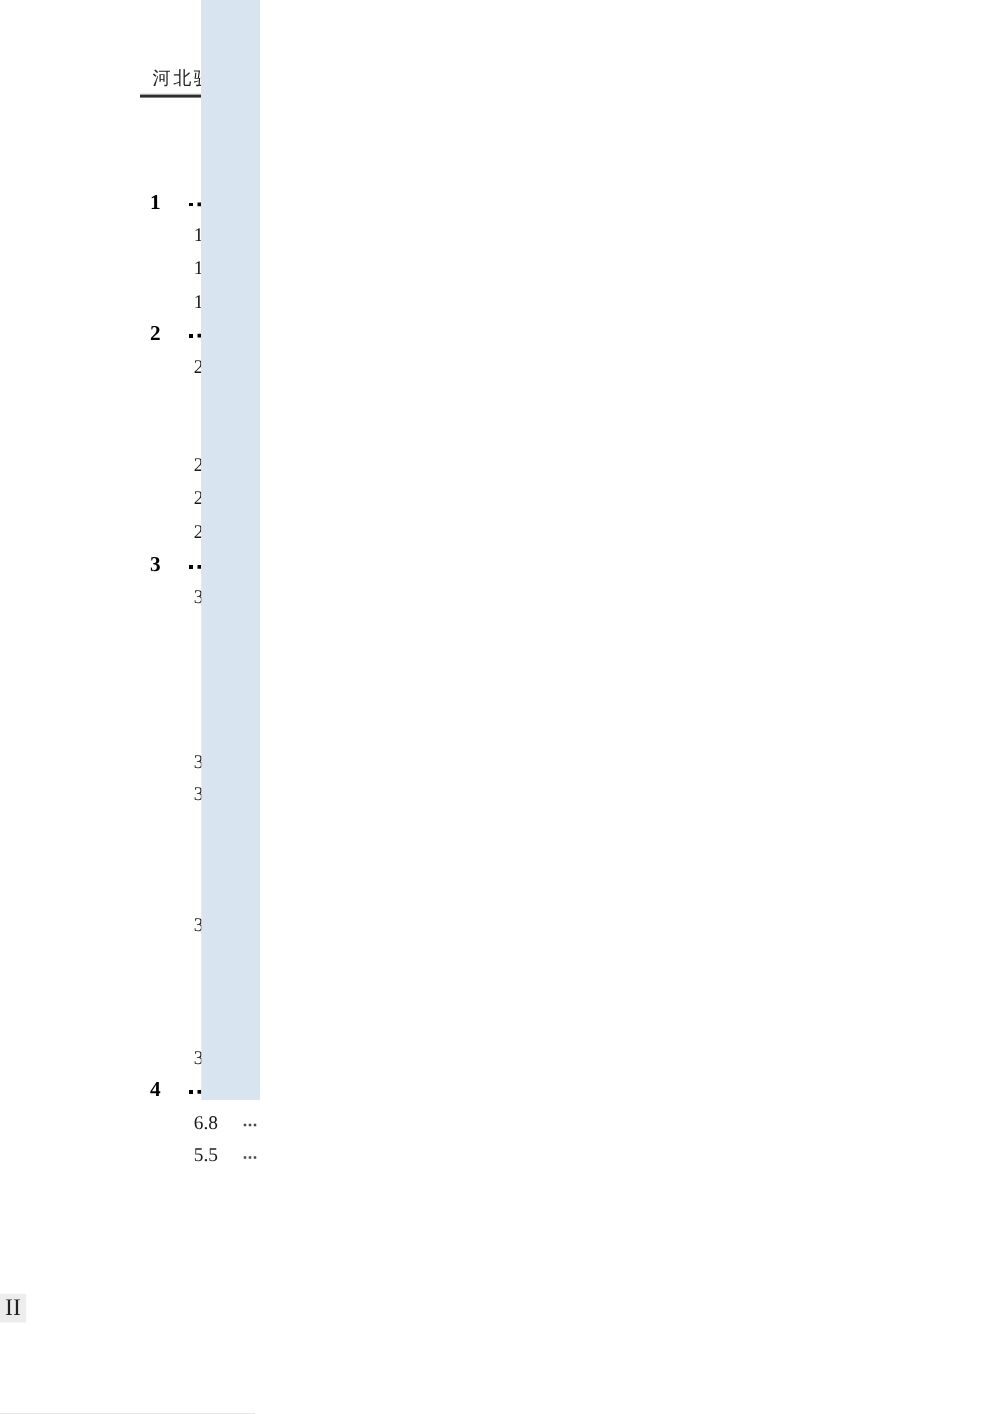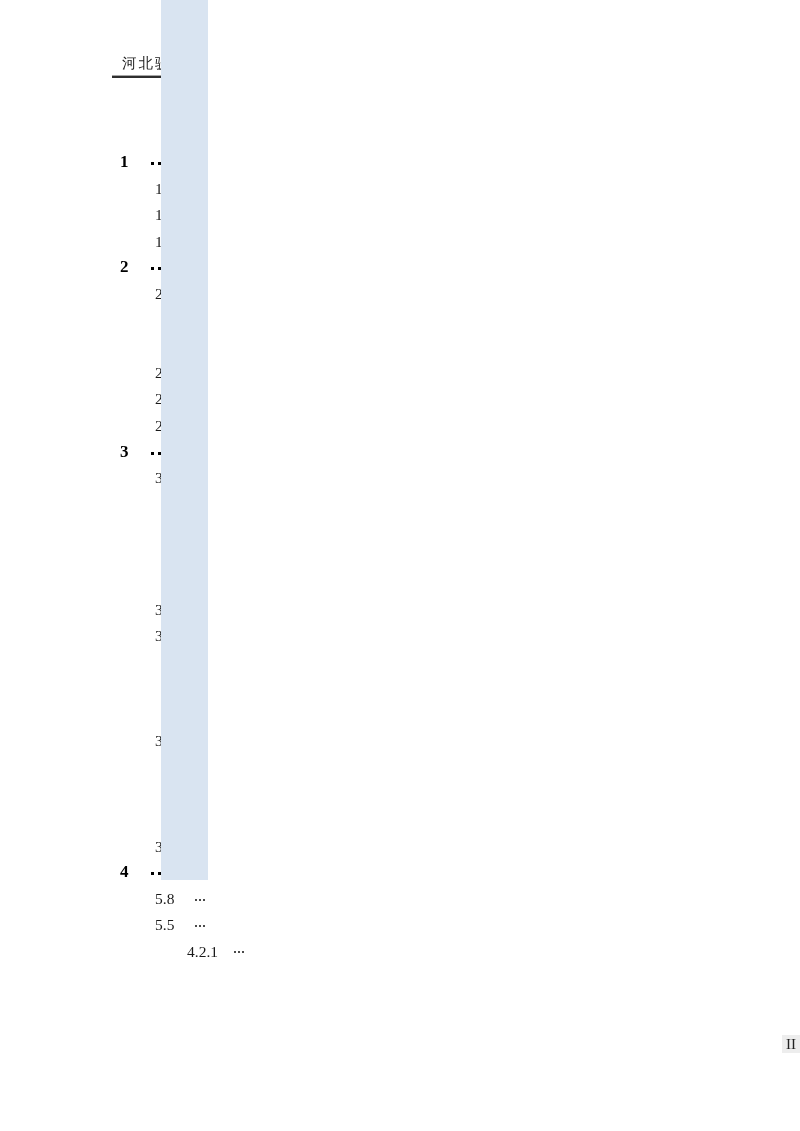--- a/index.html
+++ b/index.html
@@ -84,22 +84,22 @@
 
   .lvl1{padding-left:120px;}
   .lvl2{padding-left:155px;}
   .lvl3.tight{padding-left:178px;}
   .lvl3.tight .num{width:auto;margin-right:6px;}
   .hl{padding:1px 3px 0 3px;margin-right:-3px;}
 
   
   .footer{
     position:absolute;left:0;right:0;top:1036px;
-    text-align:right;
-    font-size:15px;
+    text-align:left;
+    font-size:19px;
     color:#222;
   }
   .footer .pgnum{padding:1px 4px;}
 </style>
 </head>
 <body>
 
 <div class="page">
 
   <div class="header">
@@ -272,34 +272,28 @@
       <span class="leader"></span>
       <span class="page">18</span>
     </div>
       <div class="toc-row lvl1 bold">
       <span class="num">4</span>
       <span class="label">核查结论</span>
       <span class="leader"></span>
       <span class="page hl" style="background: rgb(217, 228, 241);">18</span>
     </div>
       <div class="toc-row lvl2">
-      <span class="num">5.8</span>
+      <span class="num">6.8</span>
       <span class="label">排放报告与核算指南以及备案的监测计划的符合性</span>
       <span class="leader"></span>
       <span class="page">18</span>
     </div>
       <div class="toc-row lvl2">
       <span class="num">5.5</span>
       <span class="label">排放量声明</span>
-      <span class="leader"></span>
-      <span class="page">19</span>
-    </div>
-      <div class="toc-row lvl3">
-      <span class="num">4.2.1</span>
-      <span class="label">企业法人边界的年度排放量声明</span>
       <span class="leader"></span>
       <span class="page">19</span>
     </div>
     </div>
 
   <div class="footer">
     <span class="pgnum" style="background: rgb(237, 237, 237);">II</span>
   </div>
 
 </div>

